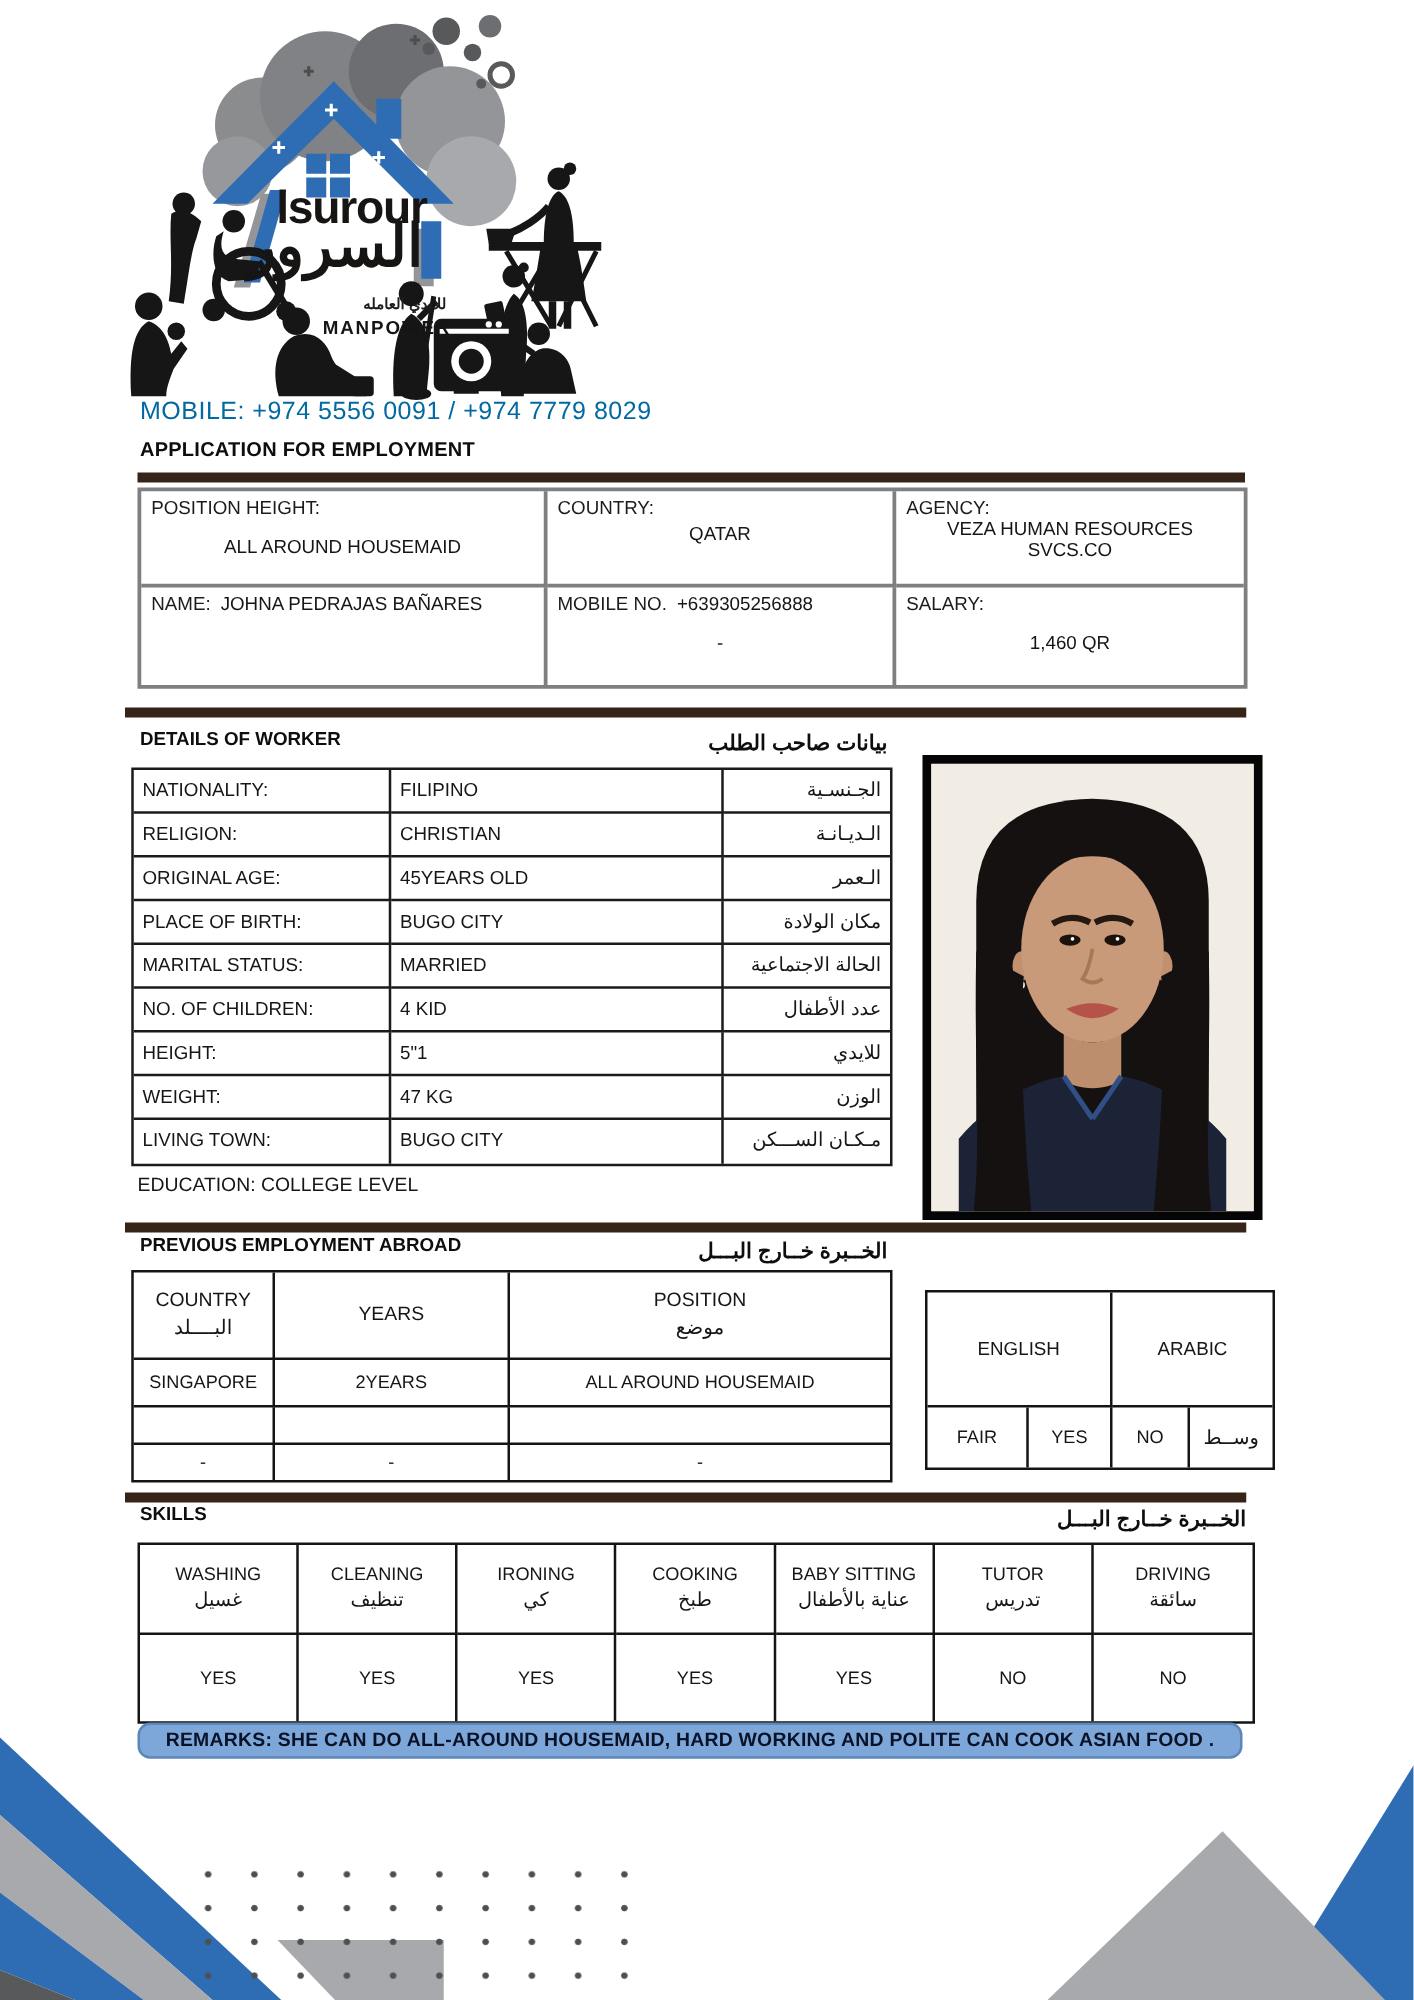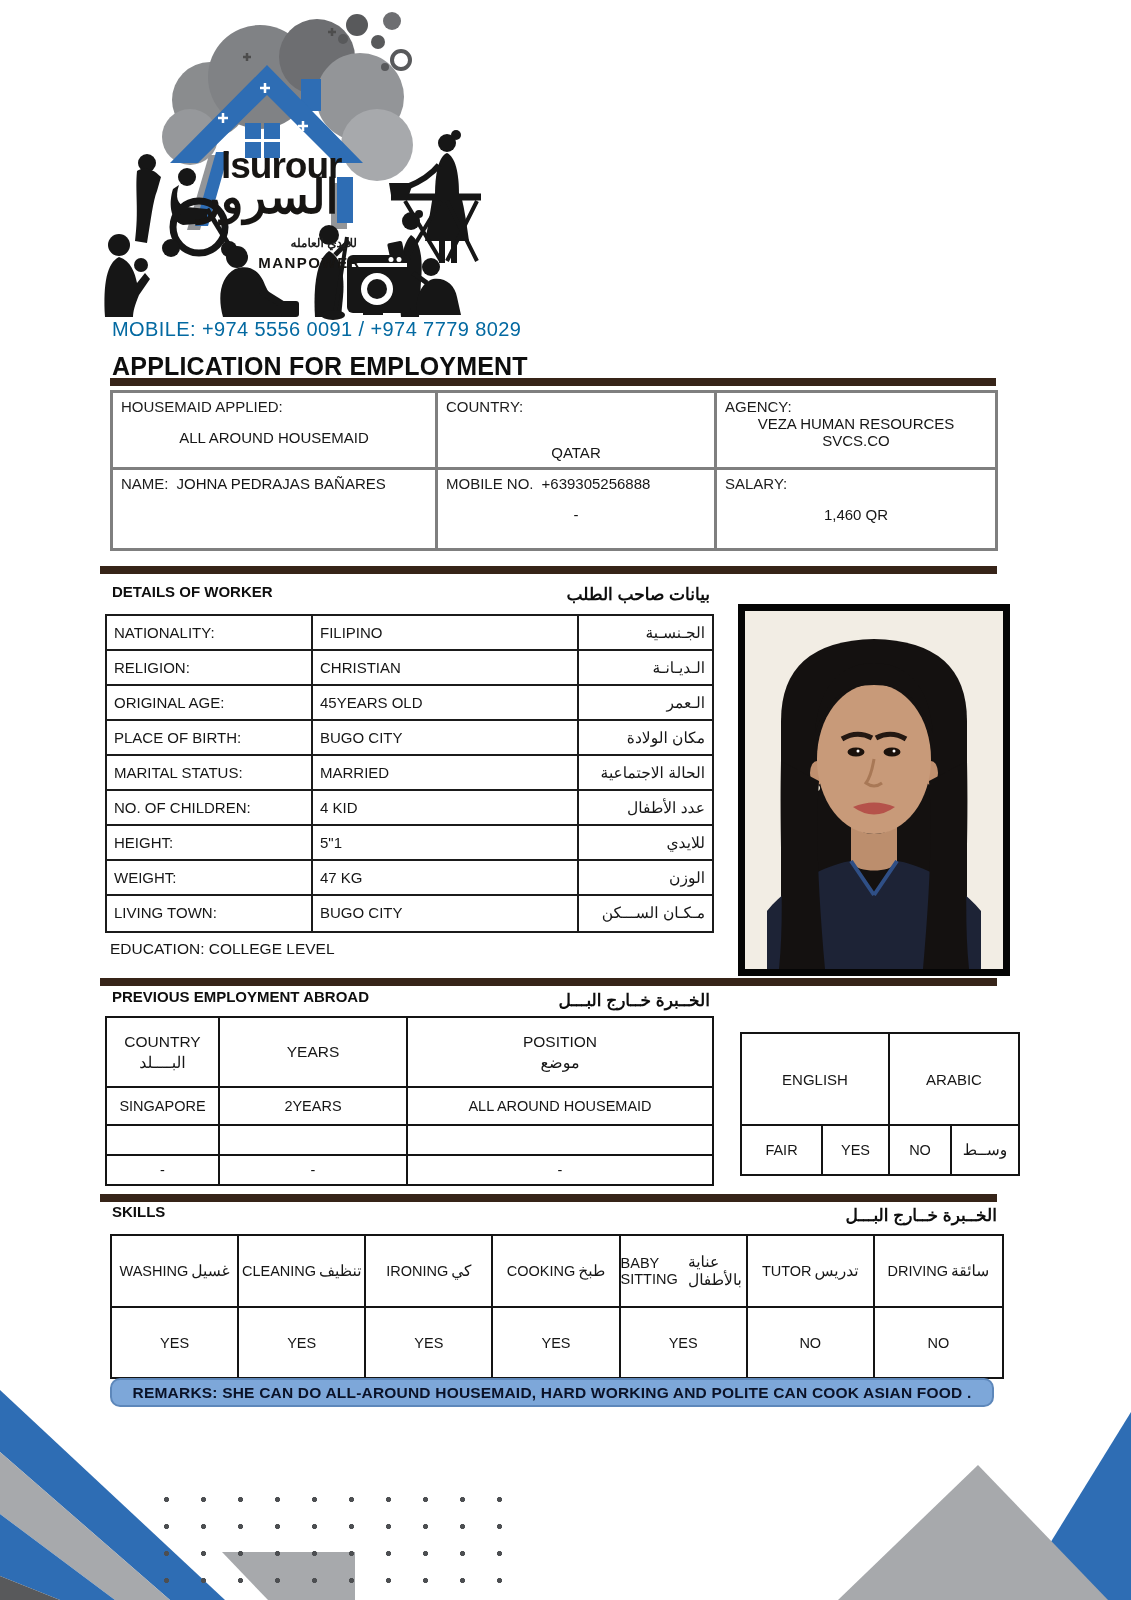--- a/index.html
+++ b/index.html
@@ -18,21 +18,21 @@
   .brand-latin{position:absolute;left:126px;top:140px;font-size:37px;font-weight:bold;
                letter-spacing:-1px;color:#171513;}
   .brand-arabic{position:absolute;left:103px;top:168px;width:134px;text-align:center;
                 font-size:47px;font-weight:bold;color:#171513;line-height:1;}
   .tagline-arabic{position:absolute;left:140px;top:231px;width:122px;text-align:right;
                   font-size:12px;font-weight:bold;color:#1d1d1d;}
   .manpower{position:absolute;left:140px;top:249px;width:126px;text-align:right;
             font-size:15px;font-weight:bold;letter-spacing:1.5px;color:#171513;}
   .mobile-line{left:112px;top:318px;font-size:20px;color:#0369a1;letter-spacing:.4px;}
   
-  .h1{font-size:25px;font-weight:bold;color:#0e0e0e;letter-spacing:.2px;}
+  .h1{font-size:16px;font-weight:bold;color:#0e0e0e;letter-spacing:.2px;}
   .h2{font-size:15px;font-weight:bold;color:#0e0e0e;}
   .h2ar{font-size:17px;font-weight:bold;color:#0e0e0e;text-align:right;}
   .rule{height:8px;background:#362418;}
   
   .t1{left:110px;top:390px;width:882px;display:grid;grid-template-columns:325px 279px 1fr;
       grid-template-rows:77px 78px;border:3px solid #7f7f7f;background:#fff;}
   .t1 .c{border-right:3px solid #7f7f7f;border-bottom:3px solid #7f7f7f;padding:5px 8px;
          font-size:15px;position:relative;}
   .t1 .c.lastcol{border-right:none;} .t1 .c.lastrow{border-bottom:none;}
   .t1 .lbl{font-size:15px;color:#1c1c1c;}
@@ -62,21 +62,21 @@
   .lt .r1 div{border-right:2px solid #141414;border-bottom:2px solid #141414;display:flex;
               align-items:center;justify-content:center;font-size:15px;}
   .lt .r1 div:last-child{border-right:none;}
   .lt .r2{display:grid;grid-template-columns:81px 67px 62px 1fr;height:48px;}
   .lt .r2 div{border-right:2px solid #141414;display:flex;align-items:center;justify-content:center;font-size:14.5px;text-align:right;}
   .lt .r2 div:last-child{border-right:none;font-size:15.5px;}
   
   .st{left:110px;top:1234px;width:890px;display:grid;grid-template-columns:repeat(7,1fr);
       grid-template-rows:72px 69px;border:2px solid #141414;}
   .st div{border-right:2px solid #141414;border-bottom:2px solid #141414;display:flex;
-          flex-direction:row;align-items:center;justify-content:center;gap:3px;font-size:14.5px;}
+          flex-direction:column;align-items:center;justify-content:center;gap:3px;font-size:14.5px;}
   .st div:nth-child(7n){border-right:none;}
   .st div:nth-last-child(-n+7){border-bottom:none;}
   .st .ar{font-size:15.5px;}
   
   .remarks{left:110px;top:1378px;width:880px;height:25px;background:#7da7d9;border:2px solid #5d87ba;
            border-radius:10px;display:flex;align-items:center;justify-content:center;
            font-size:15.5px;font-weight:bold;color:#0a1228;letter-spacing:.2px;z-index:2;}
 </style>
 </head>
 <body>
@@ -186,26 +186,26 @@
     <div class="manpower">MANPOWER</div>
   </div>
 
   <div class="abs mobile-line z1">MOBILE: +974 5556 0091 / +974 7779 8029</div>
 
   <div class="abs h1 z1" style="left:112px;top:352px;">APPLICATION FOR EMPLOYMENT</div>
   <div class="abs rule z1" style="left:110px;top:378px;width:886px;"></div>
 
   <div class="abs t1 z1">
     <div class="c">
-      <div class="lbl">HOUSEMAID APPLIED:</div>
+      <div class="lbl">POSITION HEIGHT:</div>
       <div class="ctr">ALL AROUND HOUSEMAID</div>
     </div>
     <div class="c">
       <div class="lbl">COUNTRY:</div>
-      <div class="ctr" style="margin-top:29px;">QATAR</div>
+      <div class="ctr" style="margin-top:4px;">QATAR</div>
     </div>
     <div class="c lastcol">
       <div class="lbl">AGENCY:</div>
       <div class="ctr" style="margin-top:0;width:210px;margin-left:auto;margin-right:auto;">VEZA HUMAN RESOURCES SVCS.CO</div>
     </div>
     <div class="c lastrow">
       <div class="inline">
         <span class="lbl">NAME:</span>
         <span>JOHNA PEDRAJAS BAÑARES</span>
       </div>

